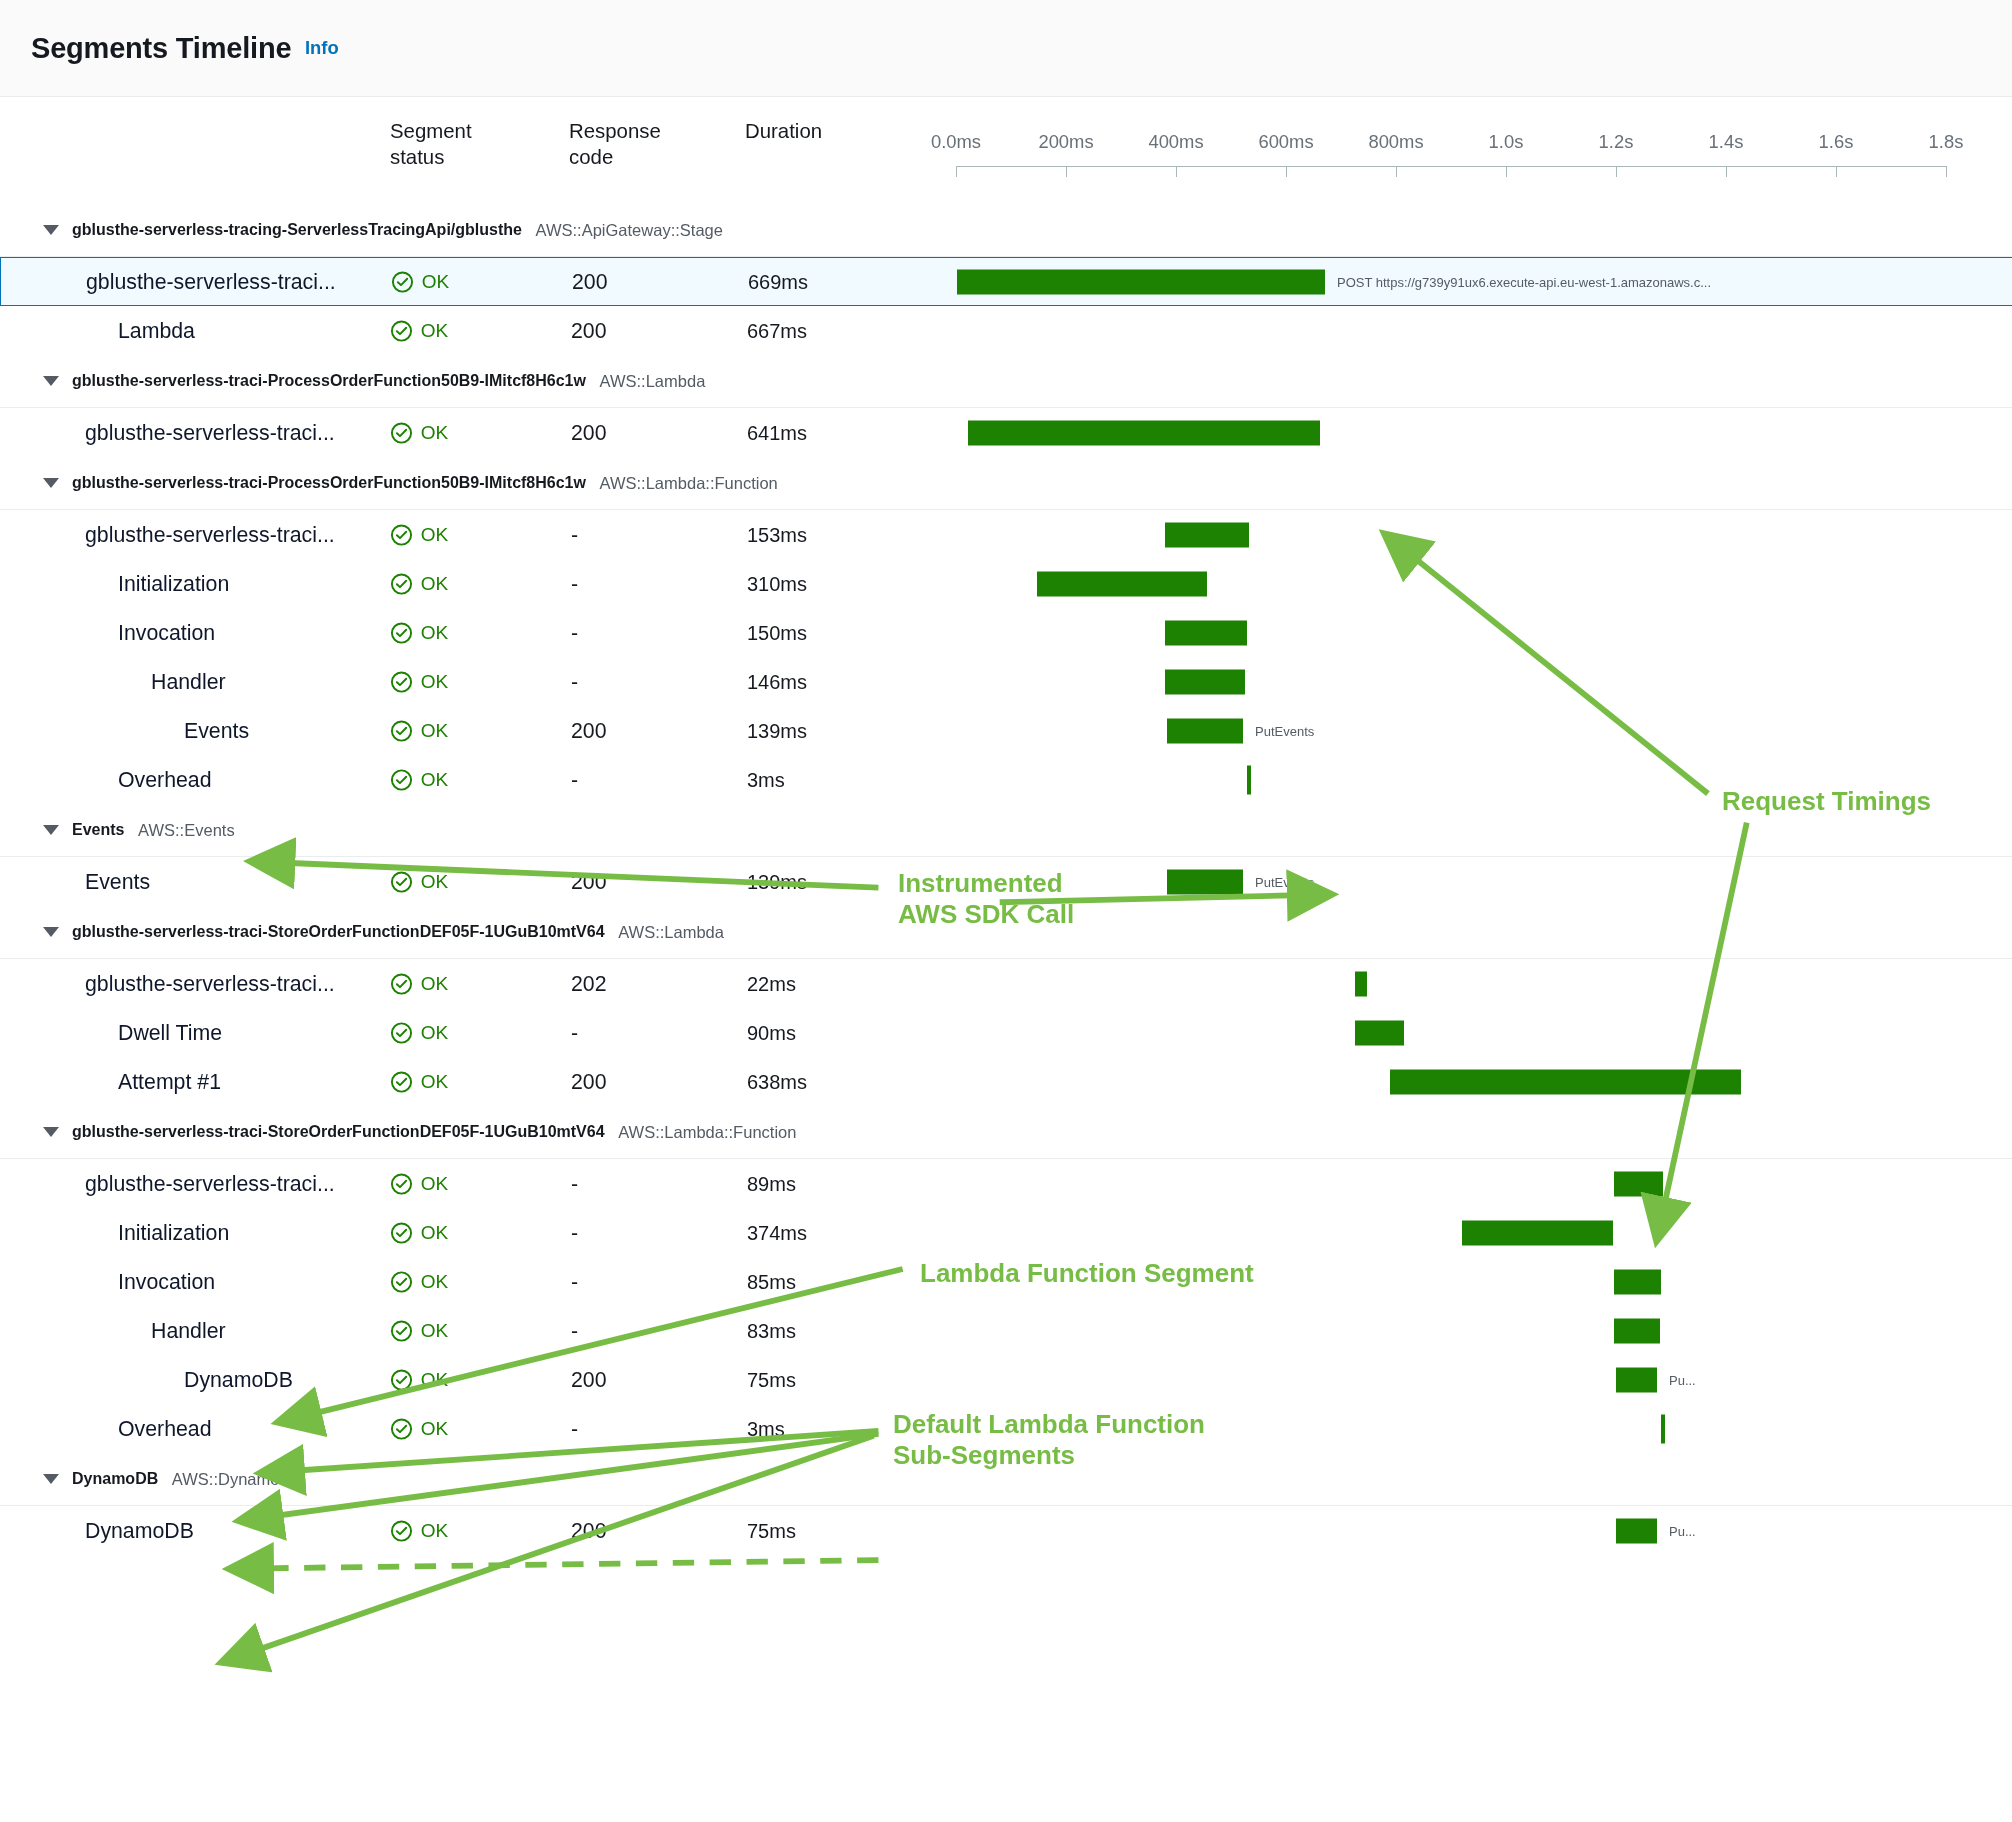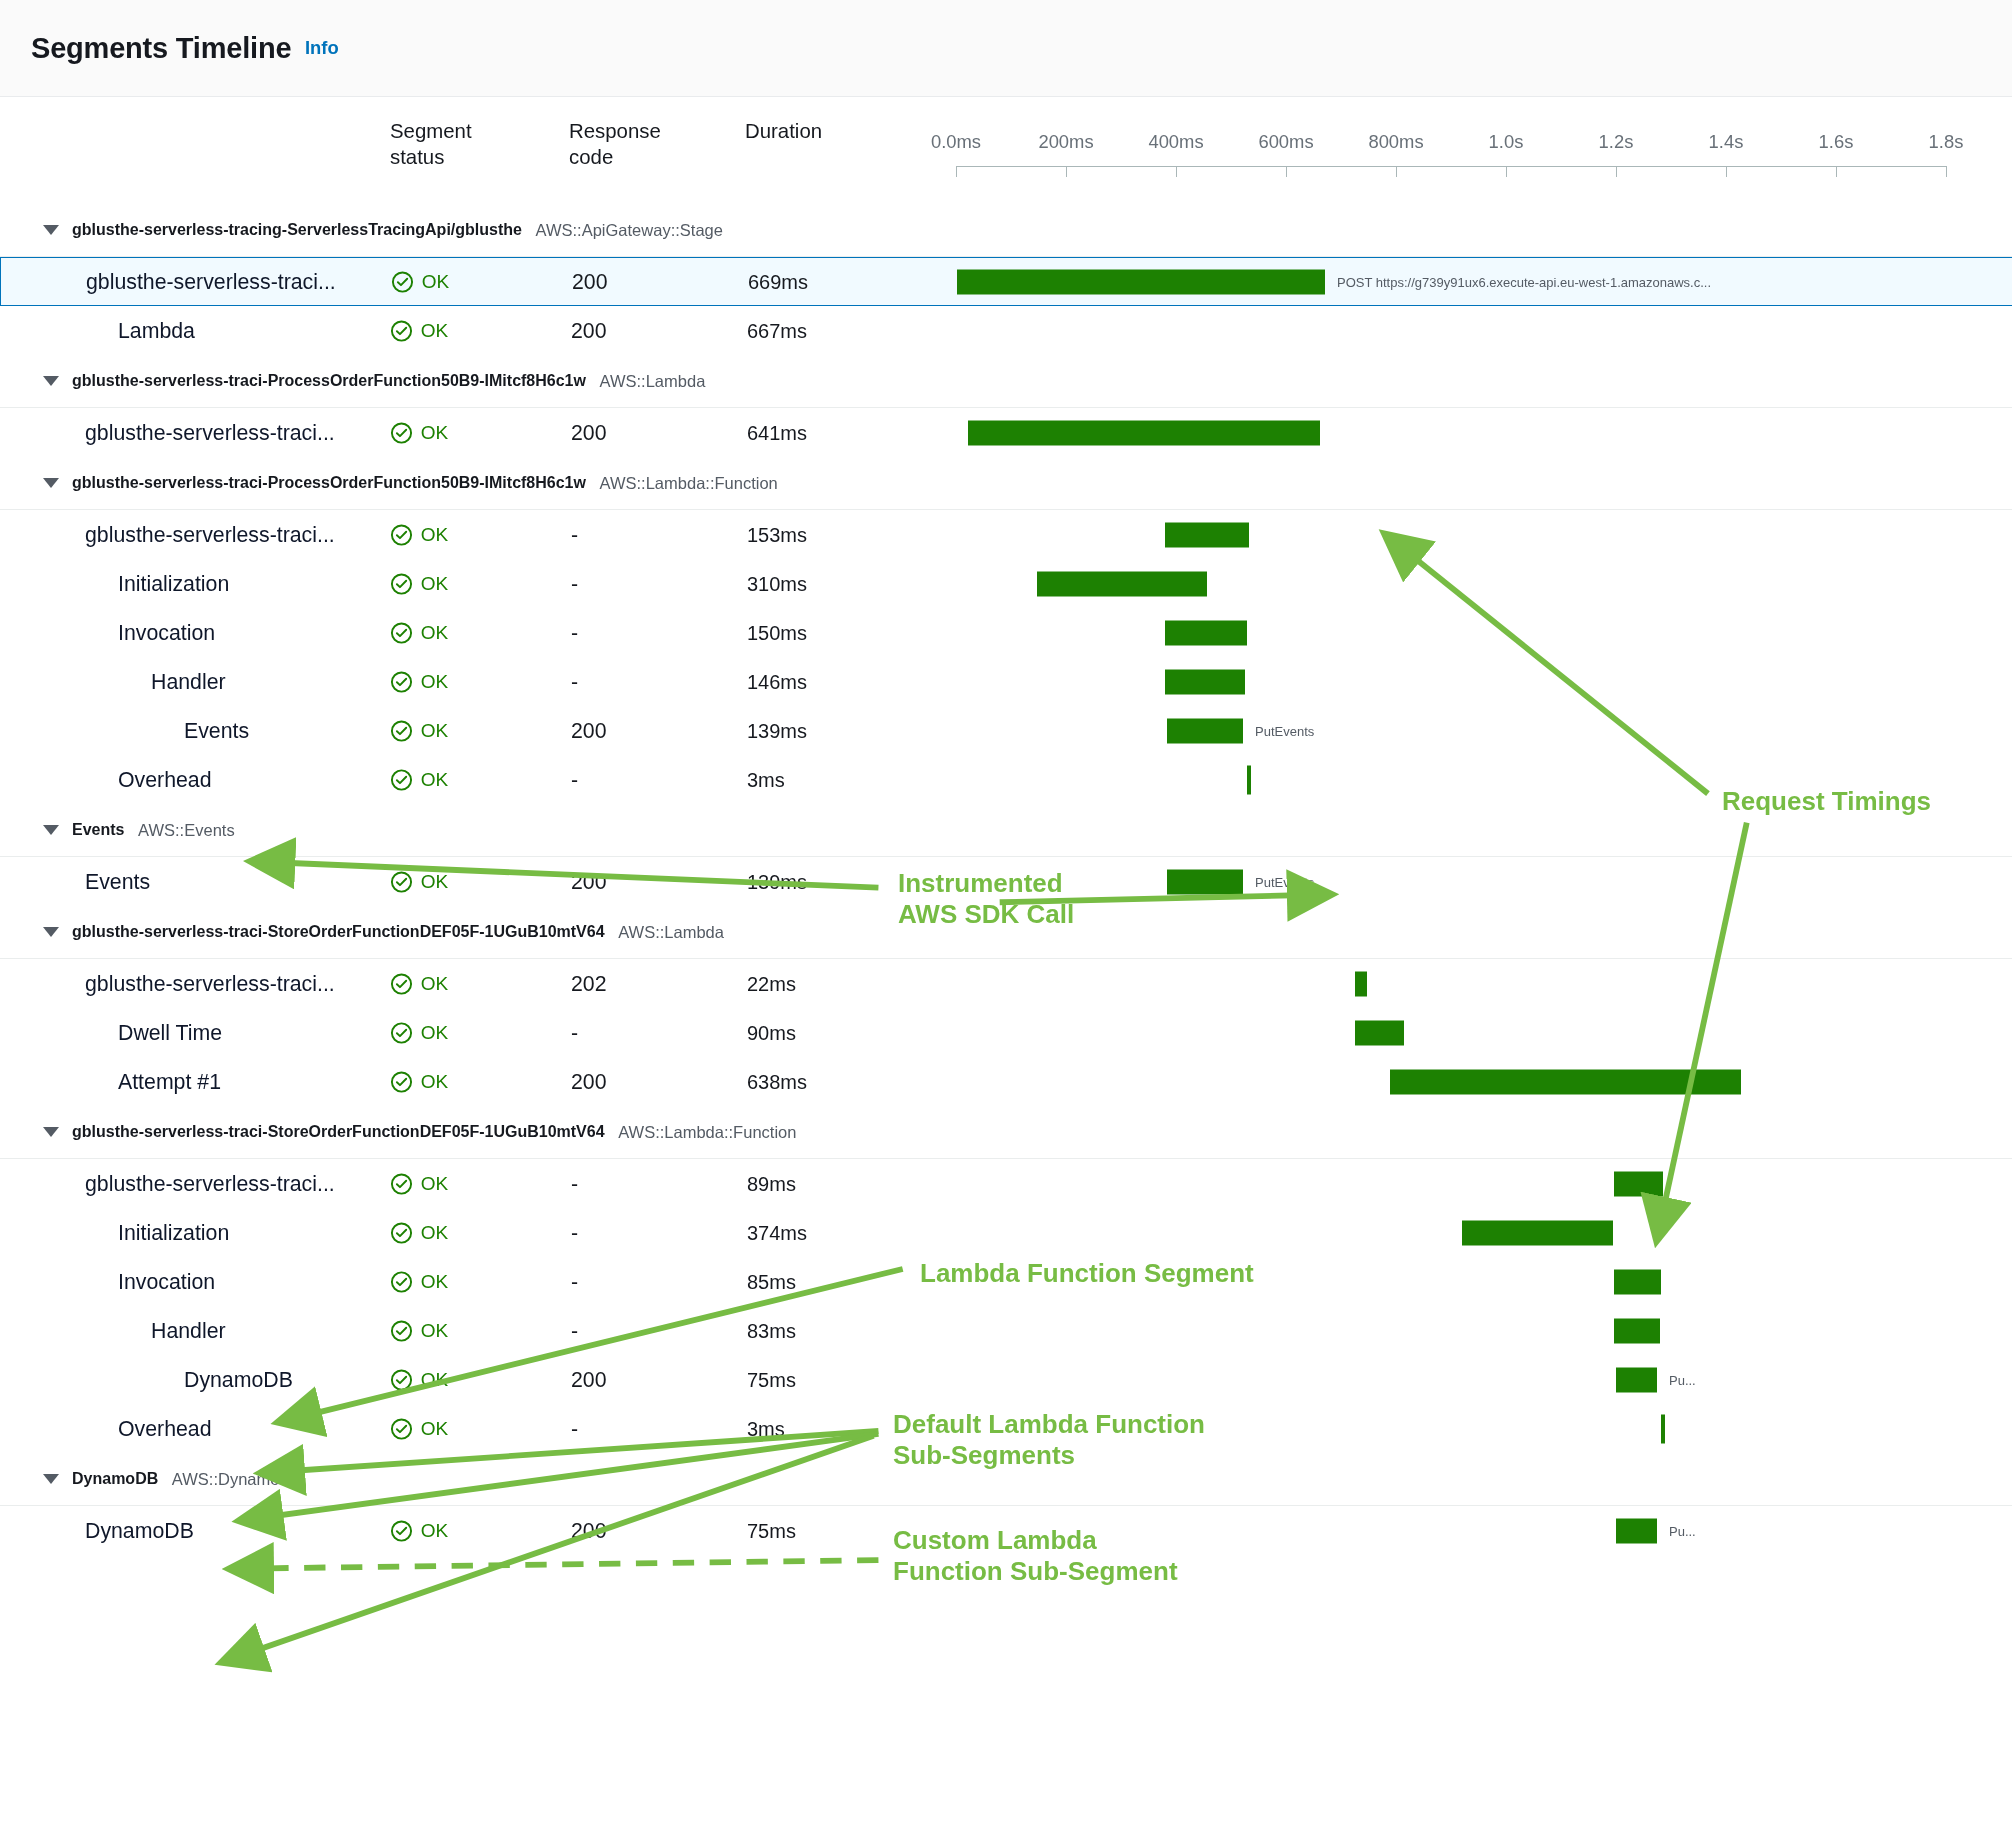--- a/index.html
+++ b/index.html
@@ -628,18 +628,16 @@
     <path d="M905,1608 L240,1617" stroke="#77bc44" stroke-width="6" stroke-dasharray="22 16" fill="none" marker-end="url(#ah)"></path>
   </svg>
 
   <div class="anno-layer" id="anno-text-layer">
       <div class="anno-text" style="left: 1722px; top: 786px;">Request Timings</div>
       <div class="anno-text" style="left: 898px; top: 868px;">Instrumented
 AWS SDK Call</div>
       <div class="anno-text" style="left: 920px; top: 1258px;">Lambda Function Segment</div>
       <div class="anno-text" style="left: 893px; top: 1409px;">Default Lambda Function
 Sub-Segments</div>
-      <div class="anno-text" style="left: 893px; top: 1525px;">Custom Lambda
-Function Sub-Segment</div>
     </div>
 
 </div>
 
 
 </body></html>

